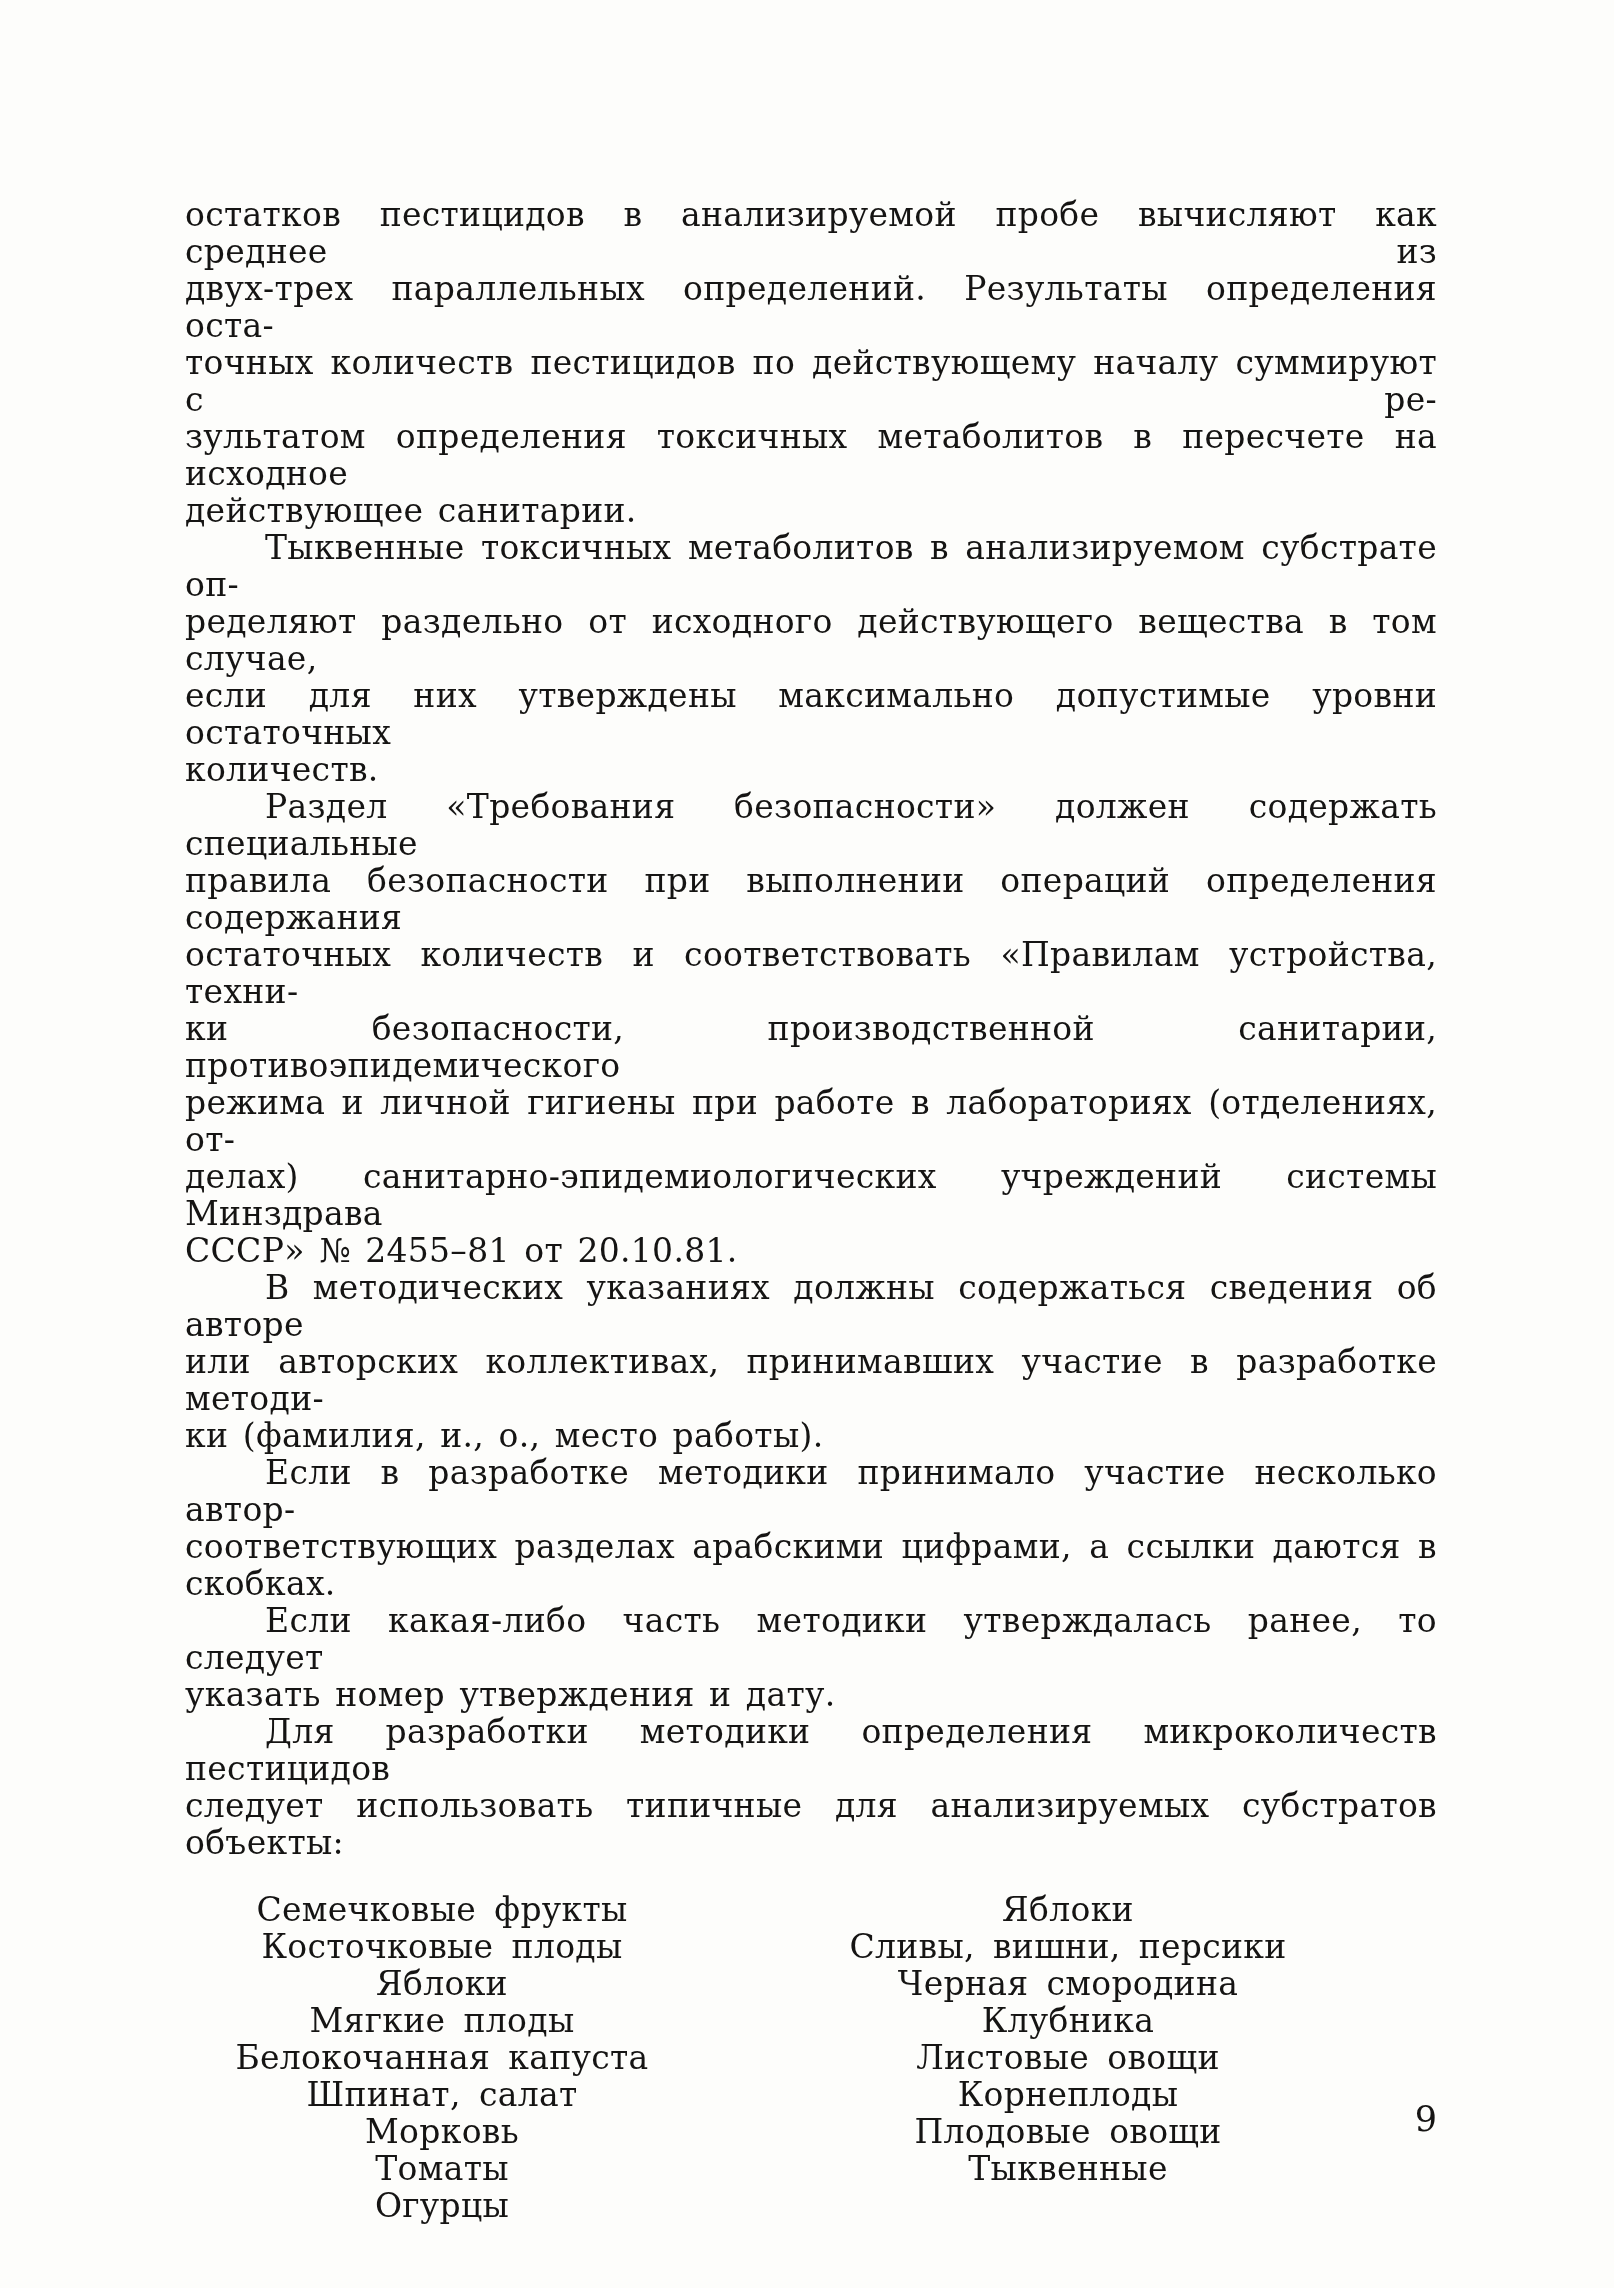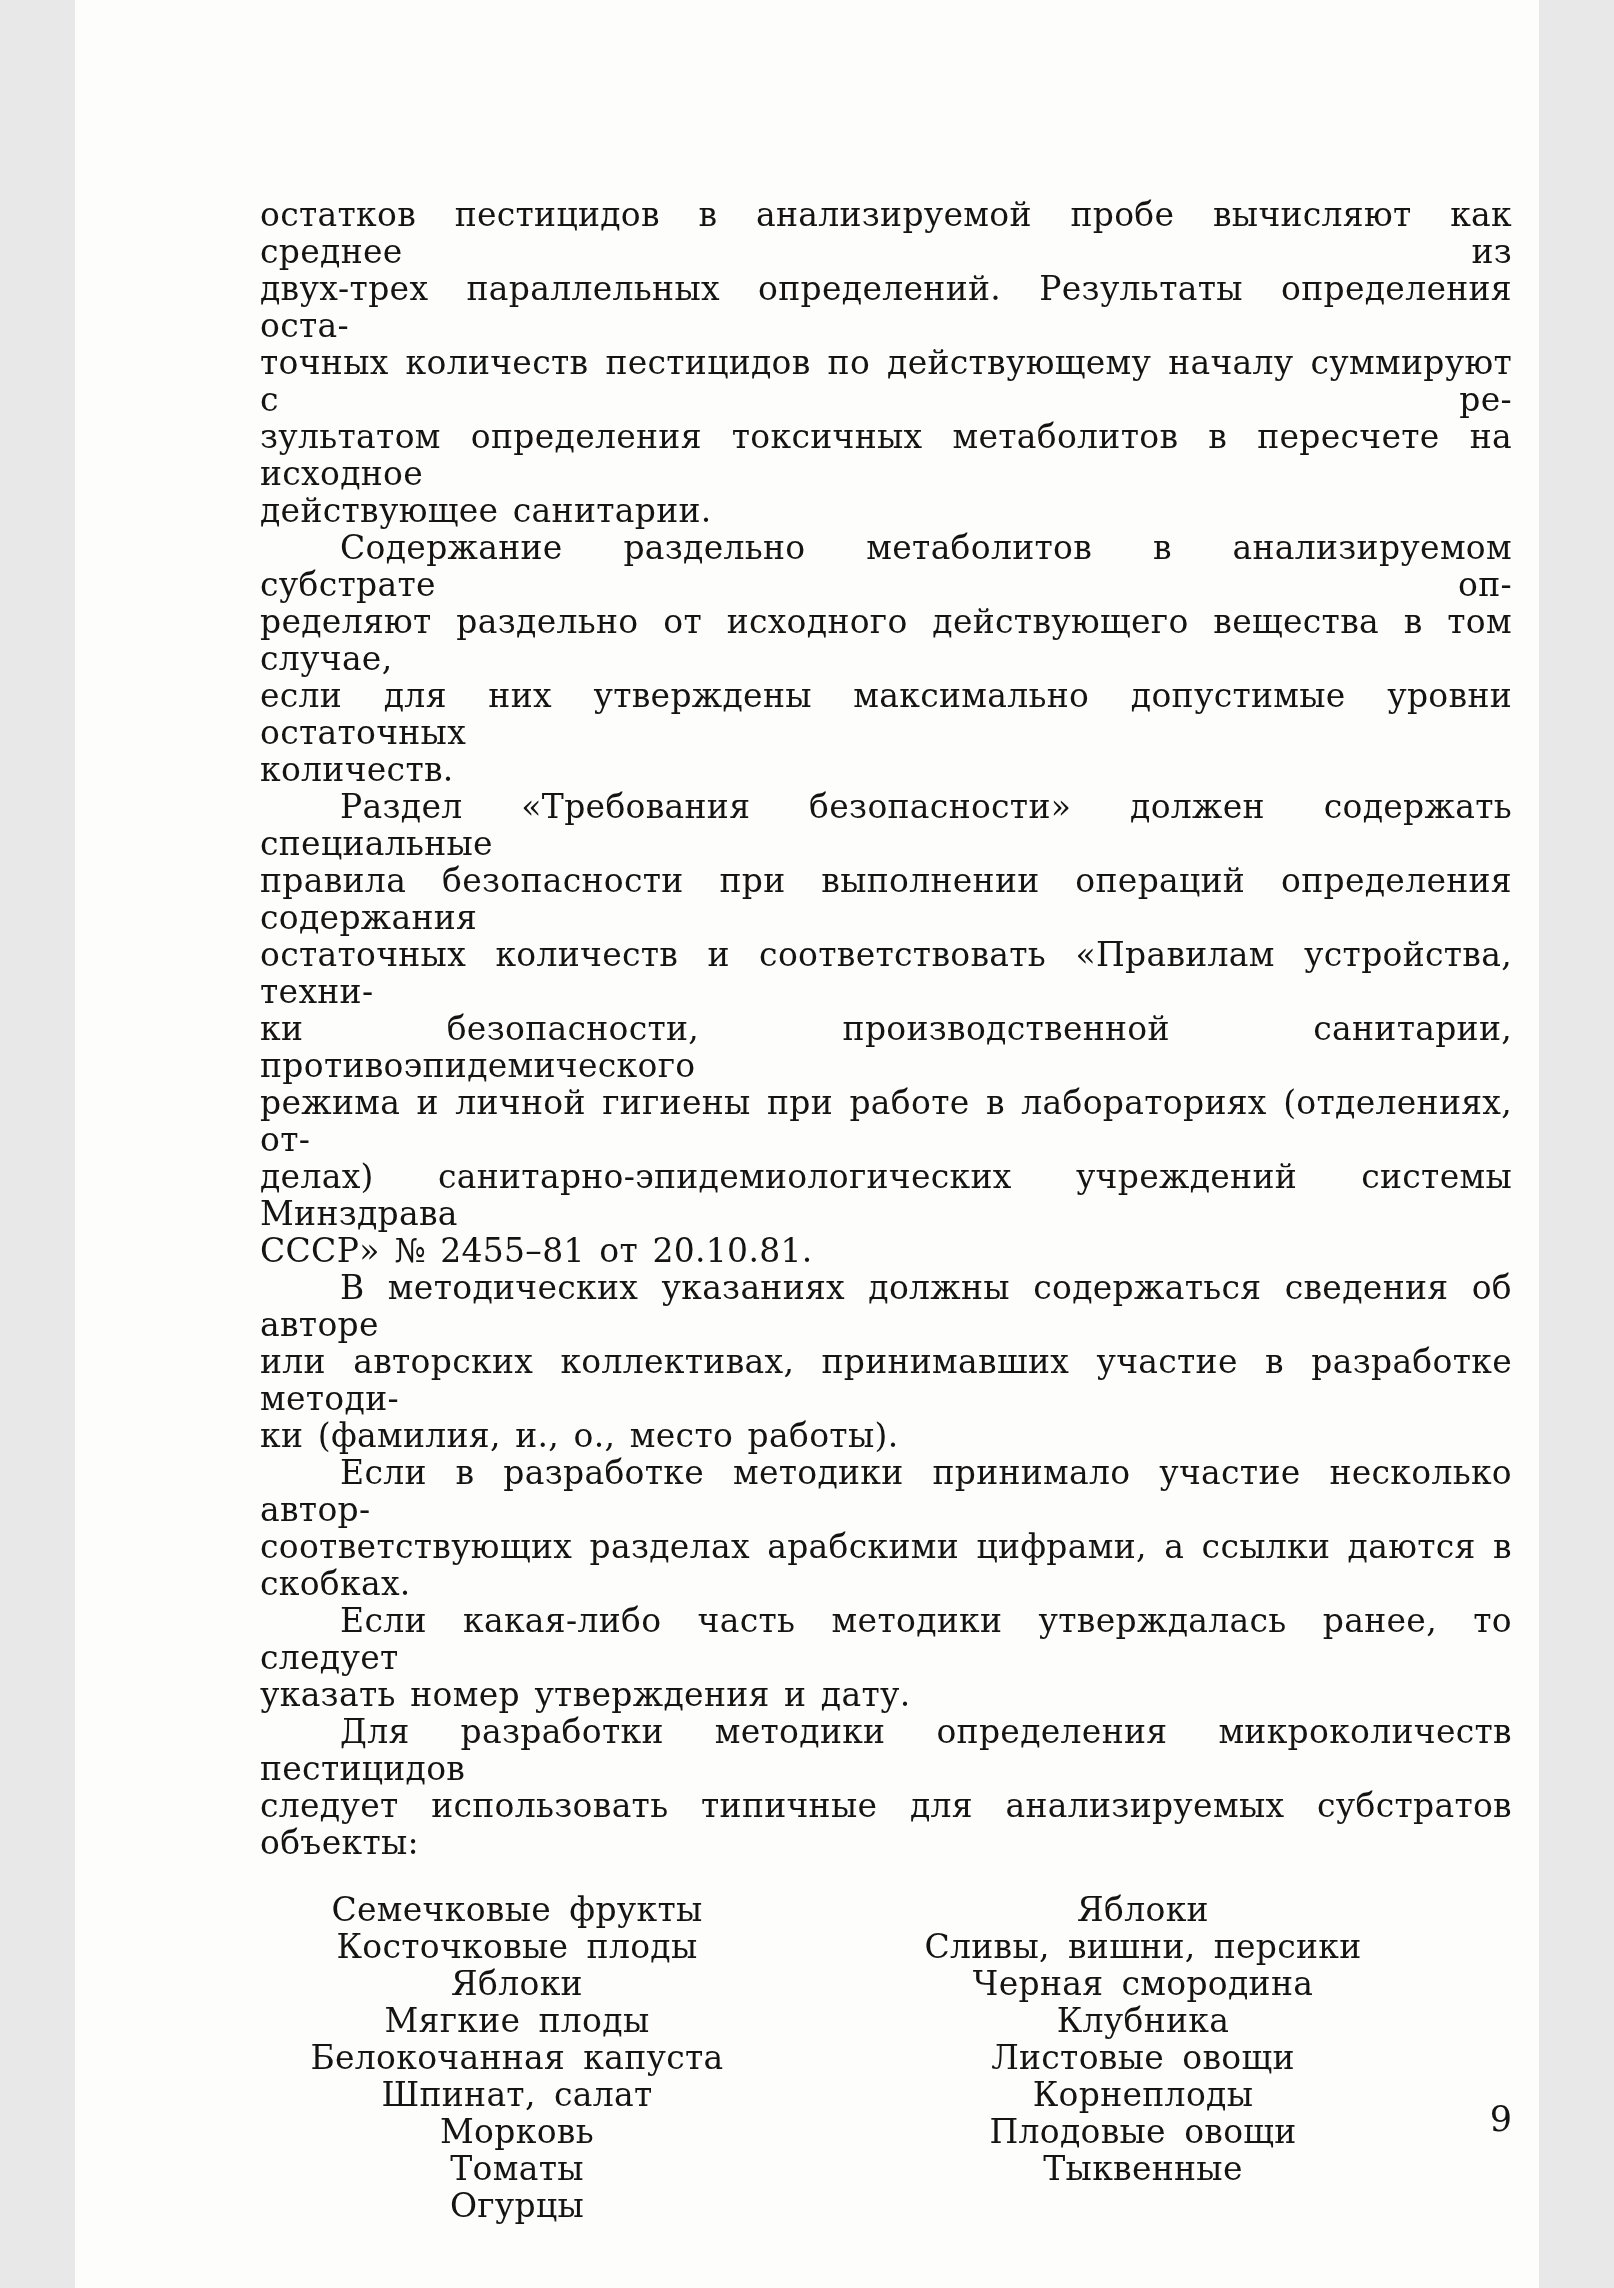--- a/index.html
+++ b/index.html
@@ -1,18 +1,18 @@
 <!DOCTYPE html>
 <html lang="ru" style="font-size:14.8px"><head>
 <meta charset="utf-8">
 <style>
   html, body { margin: 0; padding: 0; background: #e8e8e8; }
   .page {
     position: relative;
-    width: 1464px;
+    width: 1614px;
     height: 2289px;
     margin: 0 auto;
     background: #fdfdfb;
     color: #151413;
     font-family: "DejaVu Serif", "Liberation Serif", serif;
     overflow: hidden;
   }
   .content {
     position: absolute;
     left: 185px;
@@ -61,21 +61,21 @@
 
     <div class="para">
       <div class="ln">остатков пестицидов в анализируемой пробе вычисляют как среднее из</div>
       <div class="ln">двух-трех параллельных определений. Результаты определения оста-</div>
       <div class="ln">точных количеств пестицидов по действующему началу суммируют с ре-</div>
       <div class="ln">зультатом определения токсичных метаболитов в пересчете на исходное</div>
       <div class="ln last">действующее санитарии.</div>
     </div>
 
     <div class="para">
-      <div class="ln indent">Содержание раздельно метаболитов в анализируемом субстрате оп-</div>
+      <div class="ln indent">Тыквенные токсичных метаболитов в анализируемом субстрате оп-</div>
       <div class="ln">ределяют раздельно от исходного действующего вещества в том случае,</div>
       <div class="ln">если для них утверждены максимально допустимые уровни остаточных</div>
       <div class="ln last">количеств.</div>
     </div>
 
     <div class="para">
       <div class="ln indent">Раздел «Требования безопасности» должен содержать специальные</div>
       <div class="ln">правила безопасности при выполнении операций определения содержания</div>
       <div class="ln">остаточных количеств и соответствовать «Правилам устройства, техни-</div>
       <div class="ln">ки безопасности, производственной санитарии, противоэпидемического</div>

